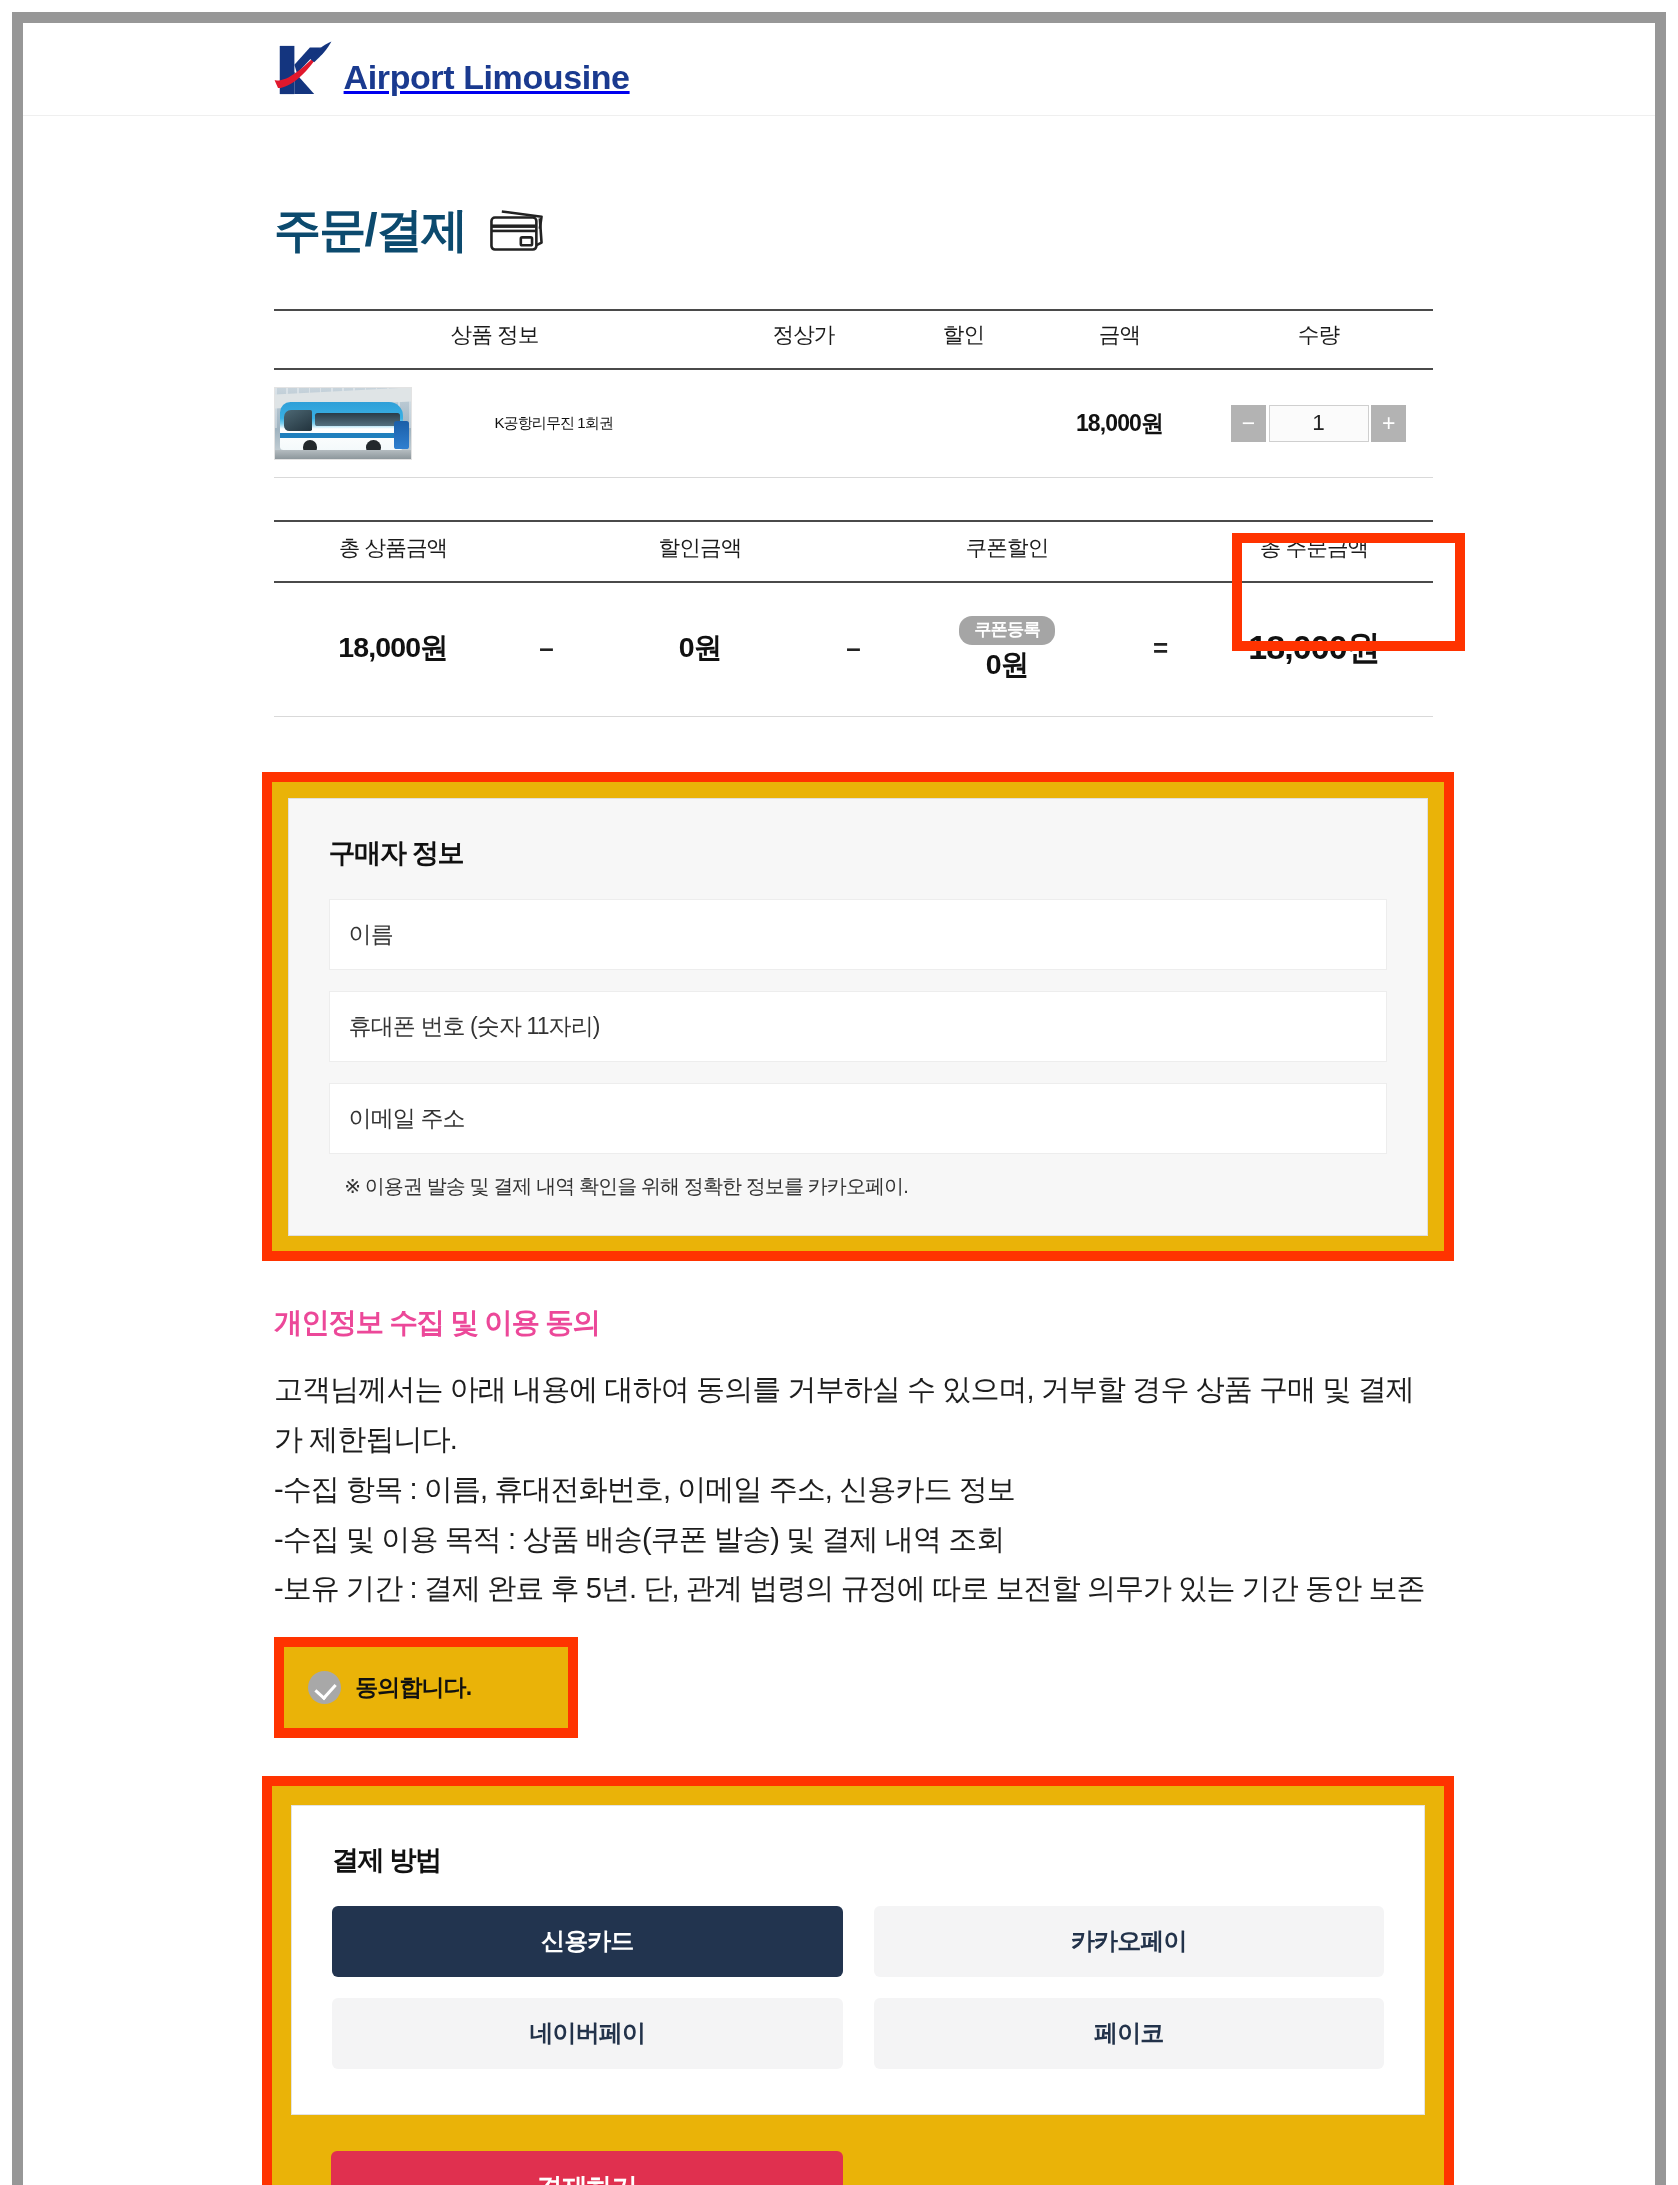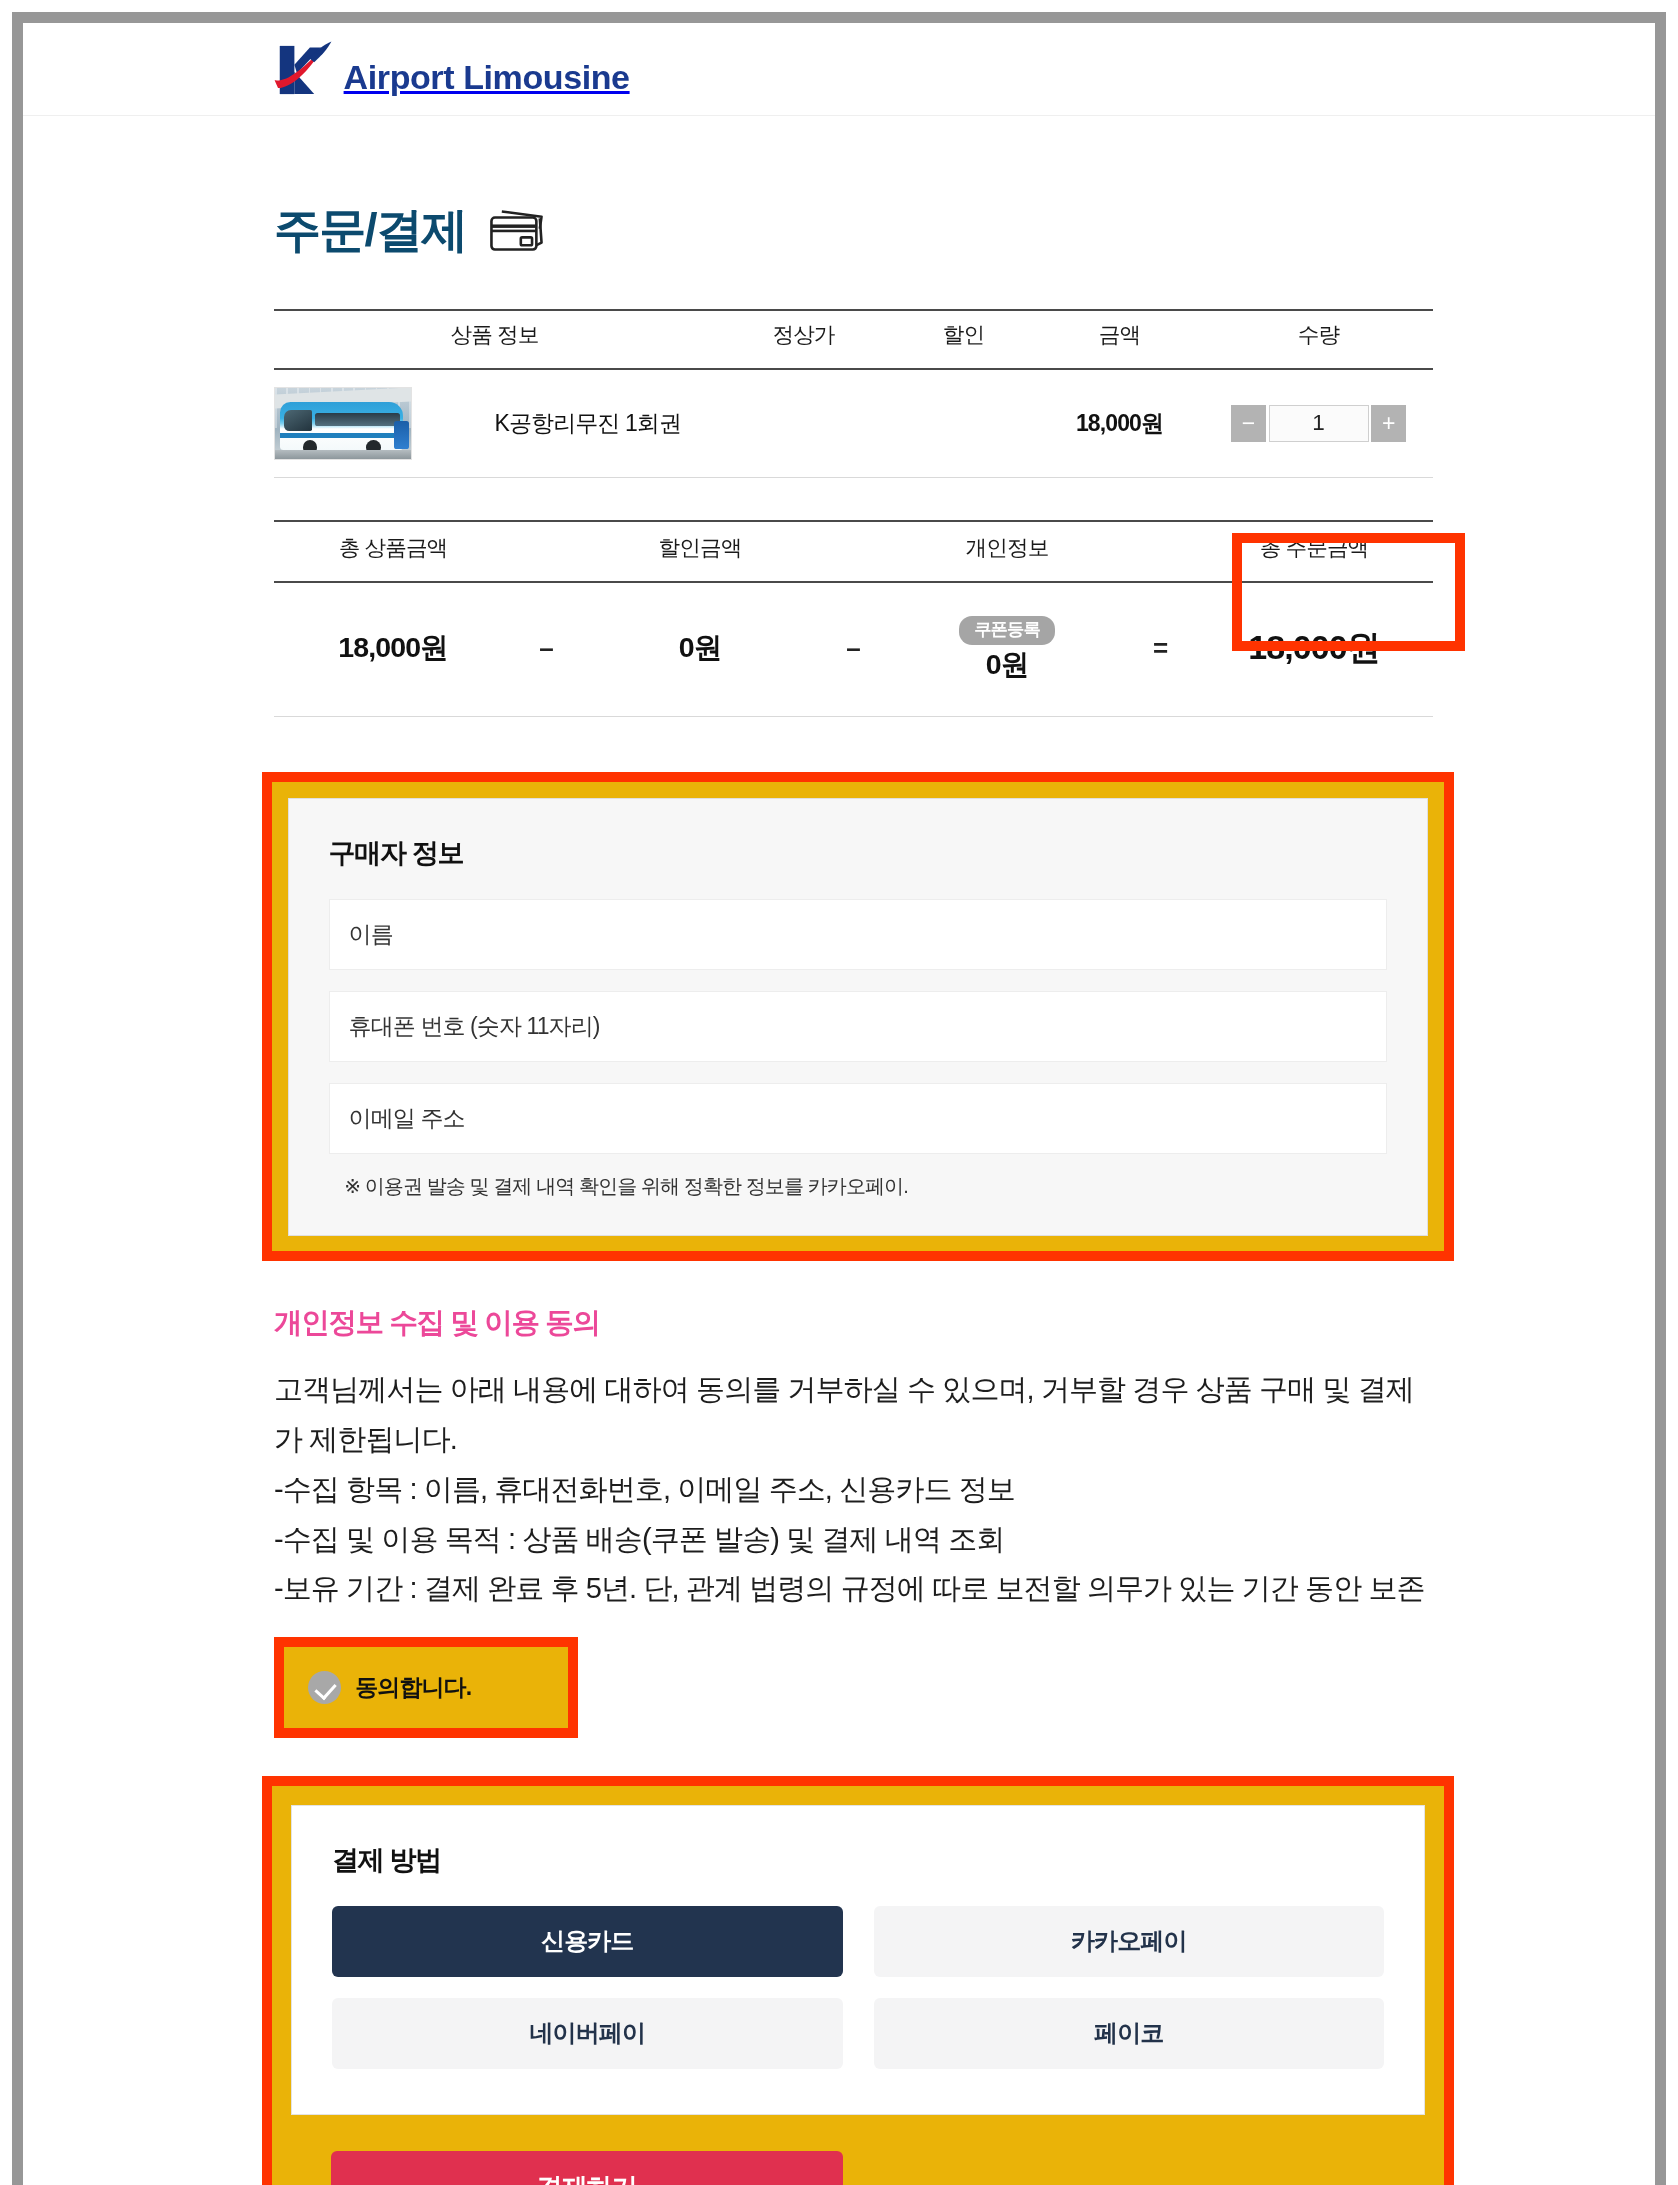--- a/index.html
+++ b/index.html
@@ -151,21 +151,21 @@
     position: absolute; right: 1.7px; bottom: 10.4px; width: 15.6px; height: 28px;
     background: linear-gradient(180deg, #1b5fa8, #2f7fd0);
     border-radius: 2.6px;
   }
   .thumb .ground {
     position: absolute; left: 0; right: 0; bottom: 0; height: 8.6px;
     background: linear-gradient(180deg, #b4bcc0, #8d979c);
   }
 
   .product-name {
-    font-size: 23px;
+    font-size: 15px;
     color: #111111;
     letter-spacing: -0.9px;
     padding-left: 22.5px;
   }
   .col-normal { width: 177px; }
   .col-discount { width: 143px; }
   .col-amount { width: 169px; text-align: center; }
   .col-qty { width: 229px; }
 
   .amount-text {
@@ -503,21 +503,21 @@
     </table>
     <div class="annot-qty"></div>
 
     <table class="summary-table">
       <thead>
         <tr>
           <th>총 상품금액</th>
           <th style="width:69px"></th>
           <th>할인금액</th>
           <th style="width:69px"></th>
-          <th>개인정보</th>
+          <th>쿠폰할인</th>
           <th style="width:69px"></th>
           <th>총 주문금액</th>
         </tr>
       </thead>
       <tbody>
         <tr>
           <td class="sum-val">18,000원</td>
           <td class="sum-op">–</td>
           <td class="sum-val">0원</td>
           <td class="sum-op">–</td>

